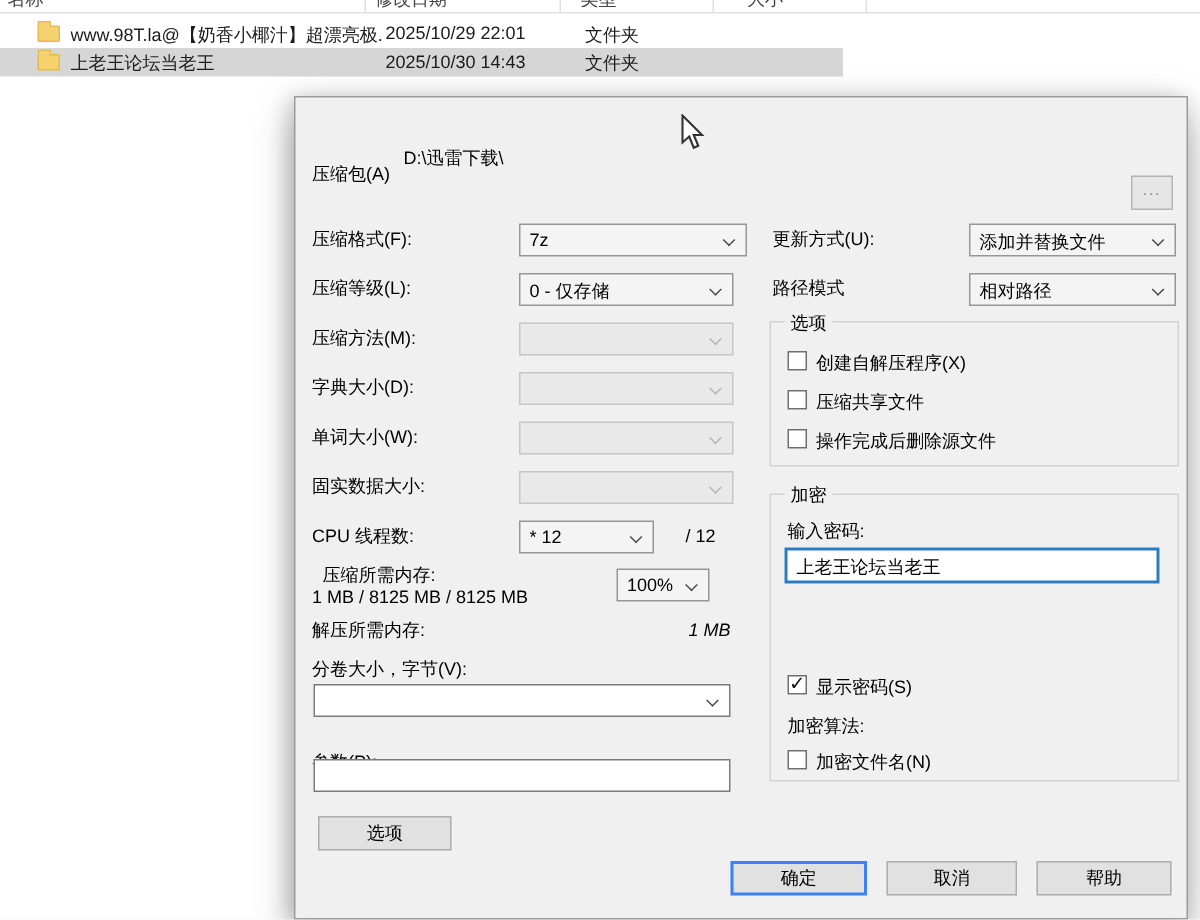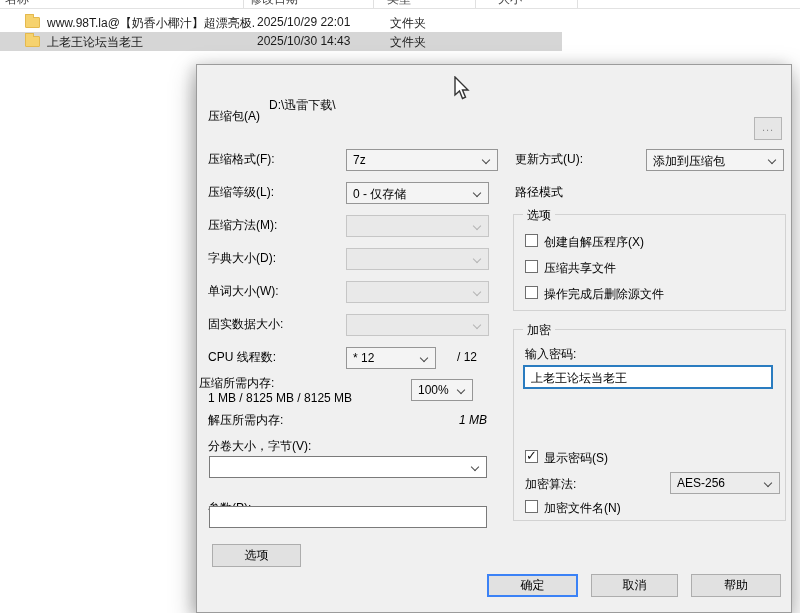--- a/index.html
+++ b/index.html
@@ -118,21 +118,21 @@
     <span class="chev"></span>
   </div>
 
   <div class="lbl" style="left:11px; top:285px;">CPU 线程数:</div>
   <div class="combo" style="left:149px; top:282px; width:90px;">
     <span class="ct">* 12</span>
     <span class="chev"></span>
   </div>
   <div class="lbl" style="left:260px; top:285px;">/ 12</div>
 
-  <div class="lbl" style="left:2px; top:311px;">压缩所需内存:</div>
+  <div class="lbl" style="left:18px; top:311px;">压缩所需内存:</div>
   <div class="lbl" style="left:11px; top:326px;">1 MB / 8125 MB / 8125 MB</div>
   <div class="combo" style="left:214px; top:314px; width:62px;">
     <span class="ct">100%</span>
     <span class="chev"></span>
   </div>
 
   <div class="lbl" style="left:11px; top:348px;">解压所需内存:</div>
   <div class="lbl right-val" style="left:200px; top:348px; width:90px;font-style:italic;">1 MB</div>
 
   <div class="lbl" style="left:11px; top:374px;">分卷大小，字节(V):</div>
@@ -140,25 +140,29 @@
     <span class="chev"></span>
   </div>
 
   <div class="lbl" style="left:11px; top:436px;">参数(P):</div>
   <div class="txt-input" style="left:12px; top:441px; width:278px;"></div>
 
   <div class="btn" style="left:15px; top:479px; width:89px;">选项</div>
 
   <div class="lbl" style="left:318px; top:87px;">更新方式(U):</div>
   <div class="combo" style="left:449px; top:84px; width:138px;">
-    <span class="ct">添加到压缩包</span>
+    <span class="ct">添加并替换文件</span>
     <span class="chev"></span>
   </div>
 
   <div class="lbl" style="left:318px; top:120px;">路径模式</div>
+  <div class="combo" style="left:449px; top:117px; width:138px;">
+    <span class="ct">相对路径</span>
+    <span class="chev"></span>
+  </div>
 
   <div class="groupbox" style="left:316px; top:149px; width:273px; height:97px;">
     <span class="group-label">选项</span>
     <div class="cbrow" style="left:11px; top:19px;">
       <span class="cbox"></span>
       <span class="cblabel">创建自解压程序(X)</span>
     </div>
     <div class="cbrow" style="left:11px; top:45px;">
       <span class="cbox"></span>
       <span class="cblabel">压缩共享文件</span>
@@ -176,24 +180,20 @@
     <div class="txt-input pwd-input" style="left:9px; top:35px; width:250px;">上老王论坛当老王</div>
 
     <div class="cbrow" style="left:11px; top:120px;">
       <span class="cbox">
           <span class="check">✓</span>
         </span>
       <span class="cblabel">显示密码(S)</span>
     </div>
 
     <div class="lbl" style="left:11px; top:147px;">加密算法:</div>
-    <div class="combo soft" style="left:156px; top:142px; width:110px;">
-      <span class="ct">AES-256</span>
-      <span class="chev"></span>
-    </div>
 
     <div class="cbrow" style="left:11px; top:170px;">
       <span class="cbox"></span>
       <span class="cblabel">加密文件名(N)</span>
     </div>
   </div>
 
   <div class="btn focused" style="left:290px; top:509px; width:91px;">确定</div>
   <div class="btn" style="left:394px; top:509px; width:87px;">取消</div>
   <div class="btn" style="left:494px; top:509px; width:90px;">帮助</div>

